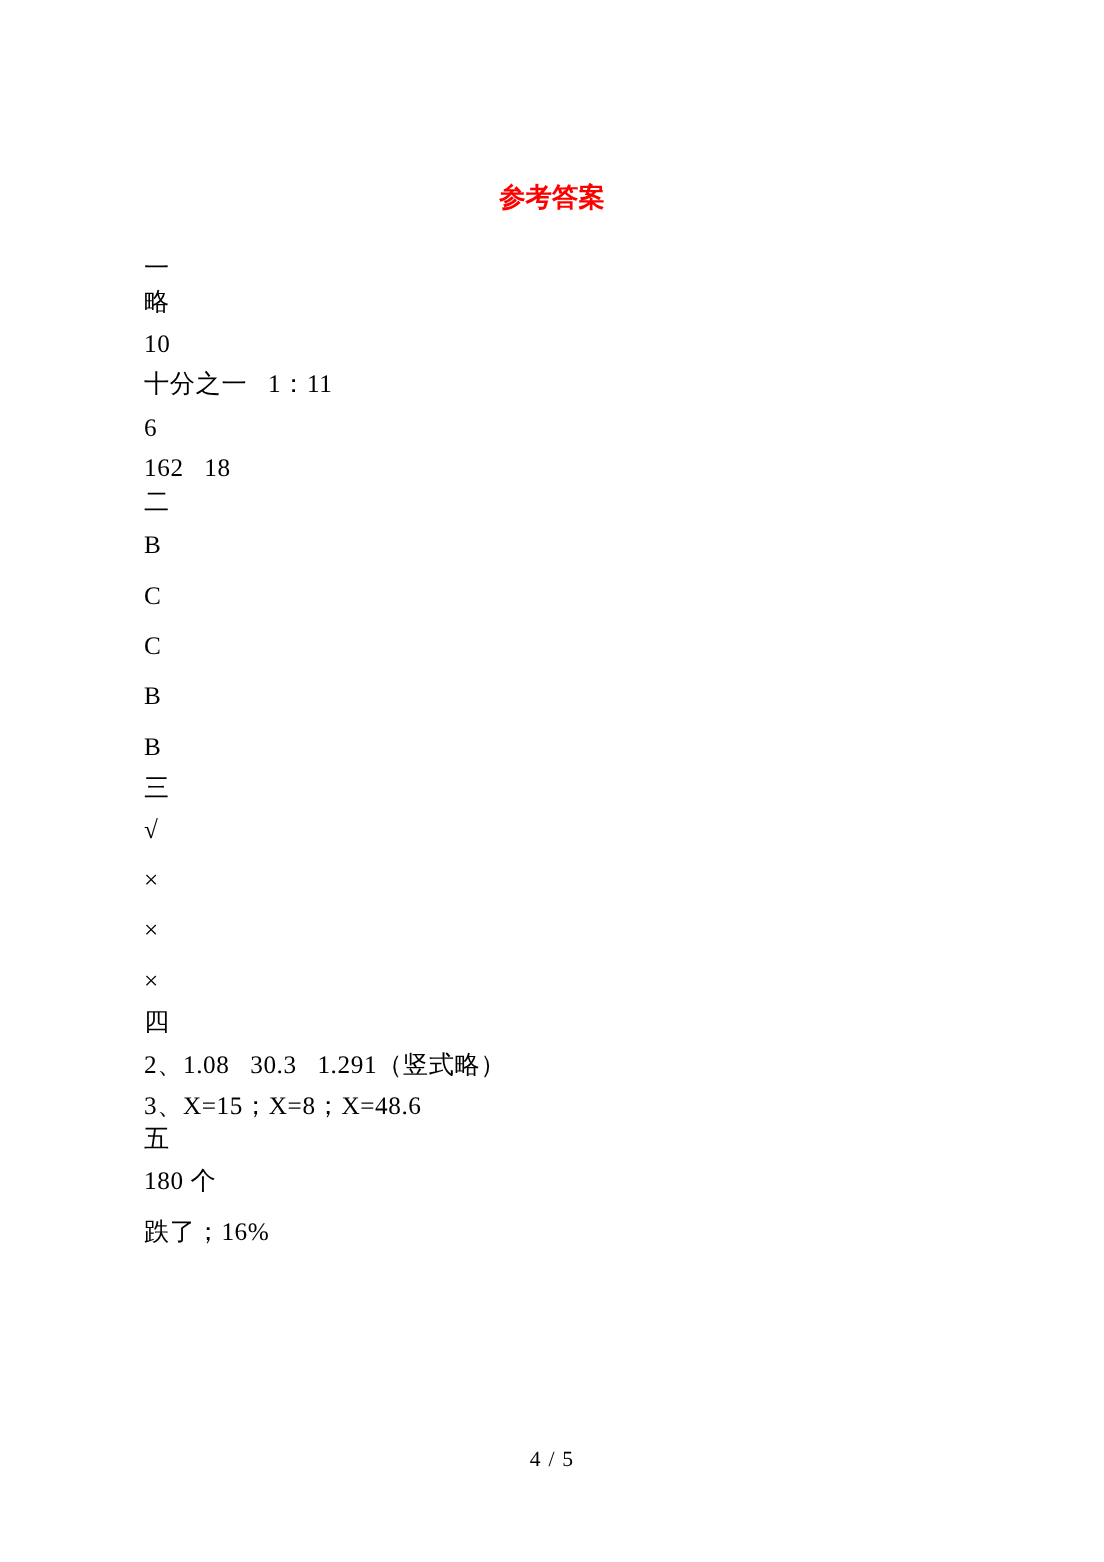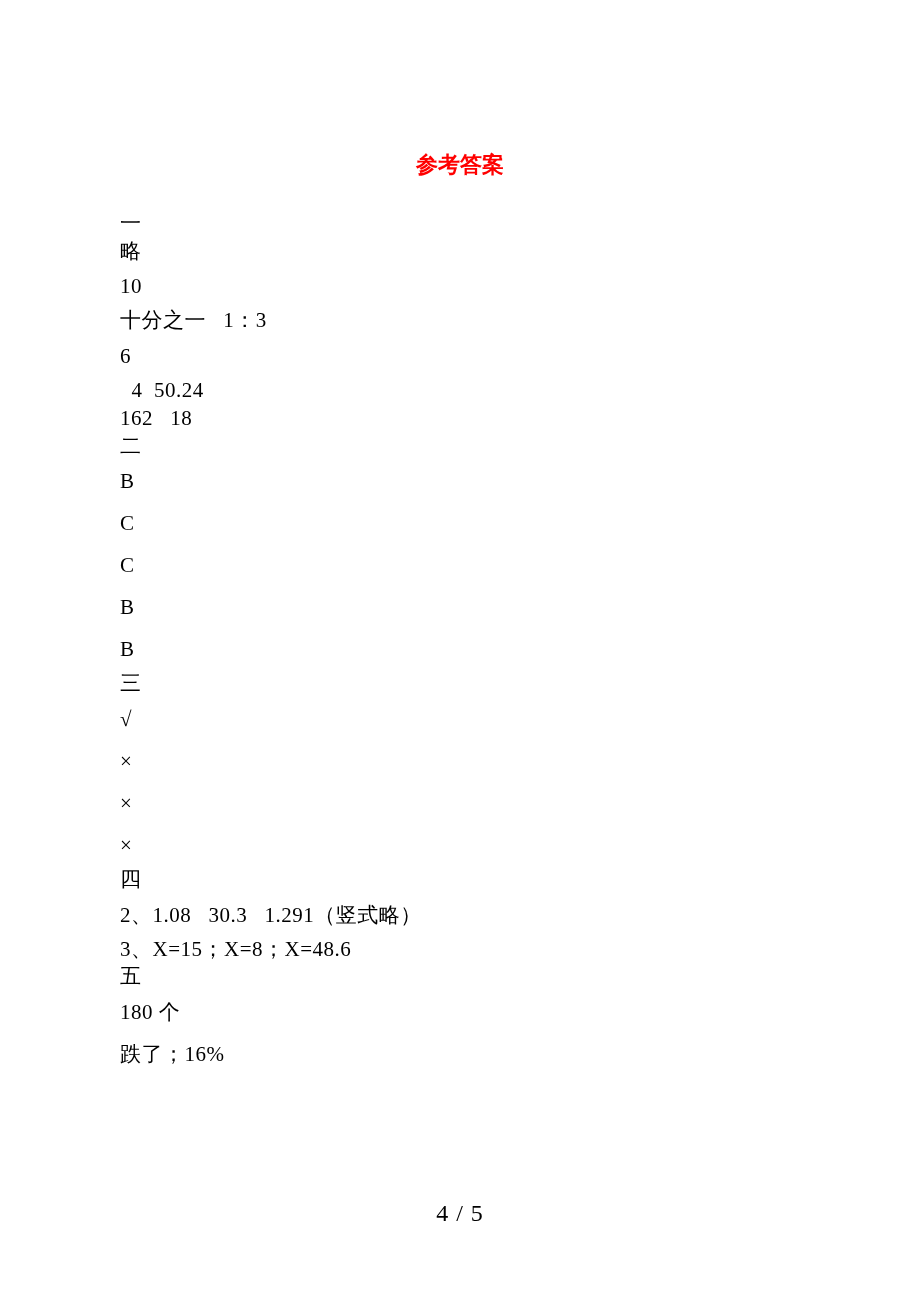--- a/index.html
+++ b/index.html
@@ -33,36 +33,35 @@
   .tight {
     line-height: 1.32;
   }
   .footer {
     position: absolute;
     bottom: 55px;
     left: 0;
     width: 100%;
     text-align: center;
     font-family: "Times New Roman", "SimSun", serif;
-    font-size: 24px;
+    font-size: 18px;
     letter-spacing: 1px;
   }
 </style>
 </head>
 <body>
 
 <div class="page">
   <div class="title">参考答案</div>
   <div id="content">
       <div class="line tight">一</div>
       <div class="line tight">略</div>
       <div class="line">10</div>
-      <div class="line tight">十分之一   1：3</div>
+      <div class="line tight">十分之一   1：11</div>
       <div class="line">6</div>
-      <div class="line tight">  4  50.24</div>
       <div class="line tight">162   18</div>
       <div class="line tight">二</div>
       <div class="line">B</div>
       <div class="line">C</div>
       <div class="line">C</div>
       <div class="line">B</div>
       <div class="line">B</div>
       <div class="line tight">三</div>
       <div class="line">√</div>
       <div class="line">×</div>

